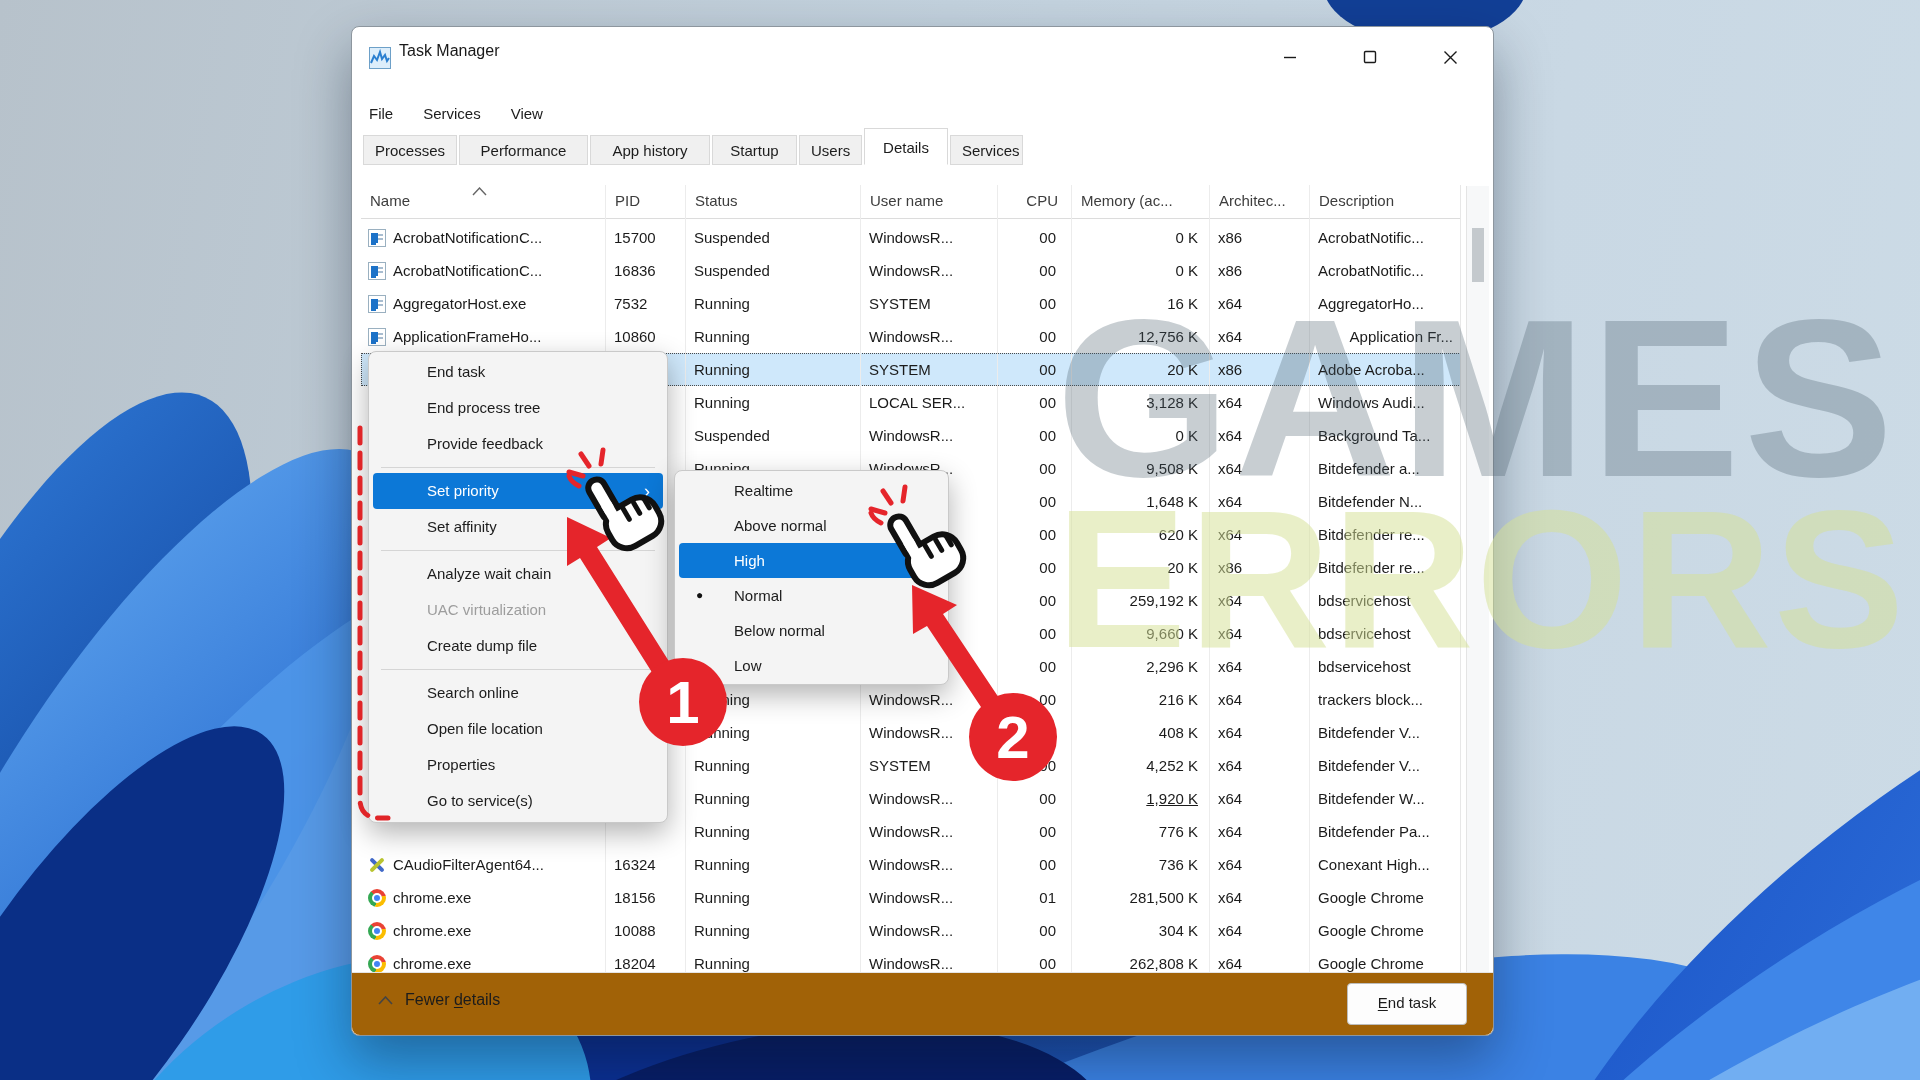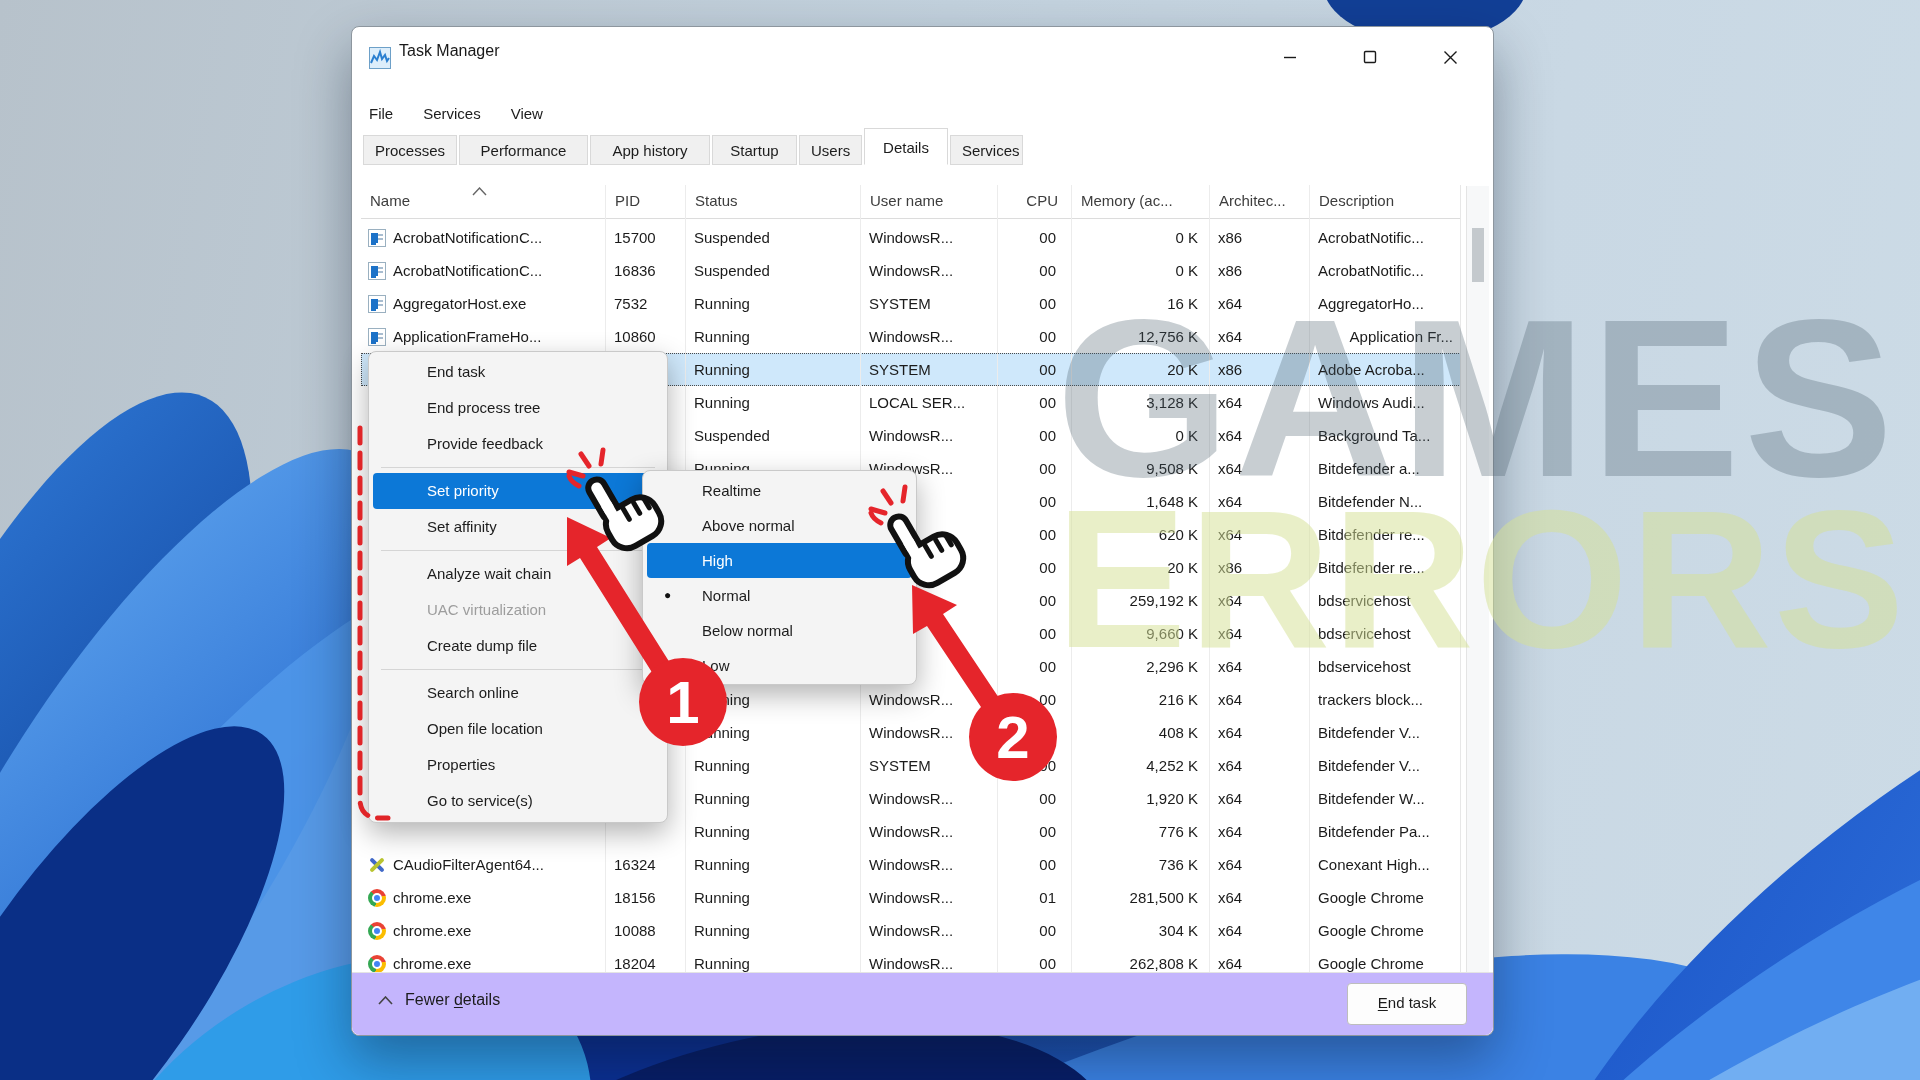--- a/index.html
+++ b/index.html
@@ -55,32 +55,32 @@
     background:#4169c8;transform:rotate(45deg)}
   .icon-tools::after{content:"";position:absolute;left:0;top:7px;width:18px;height:4px;border-radius:2px;
     background:#b9c430;transform:rotate(-45deg)}
 
   
   .vscroll{position:absolute;left:1114px;top:159px;width:22px;height:786px;background:#f7f8f9;border-left:1px solid #e4e4e4}
   .vthumb{position:absolute;left:5px;top:42px;width:12px;height:54px;background:#c4c9cd}
 
   
   .bottombar{position:absolute;left:0;right:0;top:945px;height:62px;border-top:1px solid #e4e4e4;
-    background:#c4b5fd;border-radius:0 0 8px 8px}
+    background:#a16207;border-radius:0 0 8px 8px}
   .fewer{position:absolute;left:26px;top:18px;font-size:16px;color:#1c1c1c;display:flex;align-items:center;gap:12px}
   .fewer u{text-underline-offset:2px}
   .endtask-btn{position:absolute;left:995px;top:10px;width:118px;height:40px;background:#fdfdfd;
     border:1px solid #bdbdbd;border-radius:4px;font-size:15px;color:#1b1b1b;text-align:center;line-height:38px}
   .endtask-btn u{text-underline-offset:2px}
 
   
   .ctx{position:absolute;z-index:40;background:#f4f4f4;border:1px solid #c9c9c9;border-radius:8px;
     box-shadow:0 10px 28px rgba(0,0,0,.30);box-sizing:border-box}
   .ctx-main{left:368px;top:351px;width:300px;height:472px;padding:2px 0}
-  .ctx-sub{left:642px;top:470px;width:275px;height:215px;padding:2px 0;z-index:41}
+  .ctx-sub{left:674px;top:470px;width:275px;height:215px;padding:2px 0;z-index:41}
   .menu-item{position:relative;height:36px;line-height:36px;padding-left:58px;font-size:15px;color:#1c1c1c;
     white-space:nowrap}
   .ctx-sub .menu-item{height:35px;line-height:35px;padding-left:59px}
   .menu-item.highlighted{background:#0c78d7;color:#fff;margin:0 4px;border-radius:4px;padding-left:54px}
   .ctx-sub .menu-item.highlighted{padding-left:55px}
   .menu-item.disabled{color:#9d9d9d}
   .menu-item .chev{position:absolute;right:13px;top:0;font-size:18px;color:#fff}
   .menu-item .bullet{position:absolute;left:21px;top:0;font-size:12px;color:#111}
   .menu-sep{height:11px;position:relative}
   .menu-sep::after{content:"";position:absolute;left:12px;right:12px;top:5px;border-top:1px solid #d5d5d5}
@@ -400,21 +400,21 @@
           <div class="cell" style="width: 151px;"><span>Bitdefender V...</span></div>
         </div>
         <div class="row">
           <div class="cell name-cell" style="width: 245px;">
             <span></span>
           </div>
           <div class="cell" style="width: 80px;"><span></span></div>
           <div class="cell" style="width: 175px;"><span>Running</span></div>
           <div class="cell" style="width: 137px;"><span>WindowsR...</span></div>
           <div class="cell right cpu" style="width: 74px;"><span>00</span></div>
-          <div class="cell right" style="width: 138px;"><span>1,920 K</span></div>
+          <div class="cell right" style="width: 138px; text-decoration: underline;"><span>1,920 K</span></div>
           <div class="cell" style="width: 100px;"><span>x64</span></div>
           <div class="cell" style="width: 151px;"><span>Bitdefender W...</span></div>
         </div>
         <div class="row">
           <div class="cell name-cell" style="width: 245px;">
             <span></span>
           </div>
           <div class="cell" style="width: 80px;"><span></span></div>
           <div class="cell" style="width: 175px;"><span>Running</span></div>
           <div class="cell" style="width: 137px;"><span>WindowsR...</span></div>

